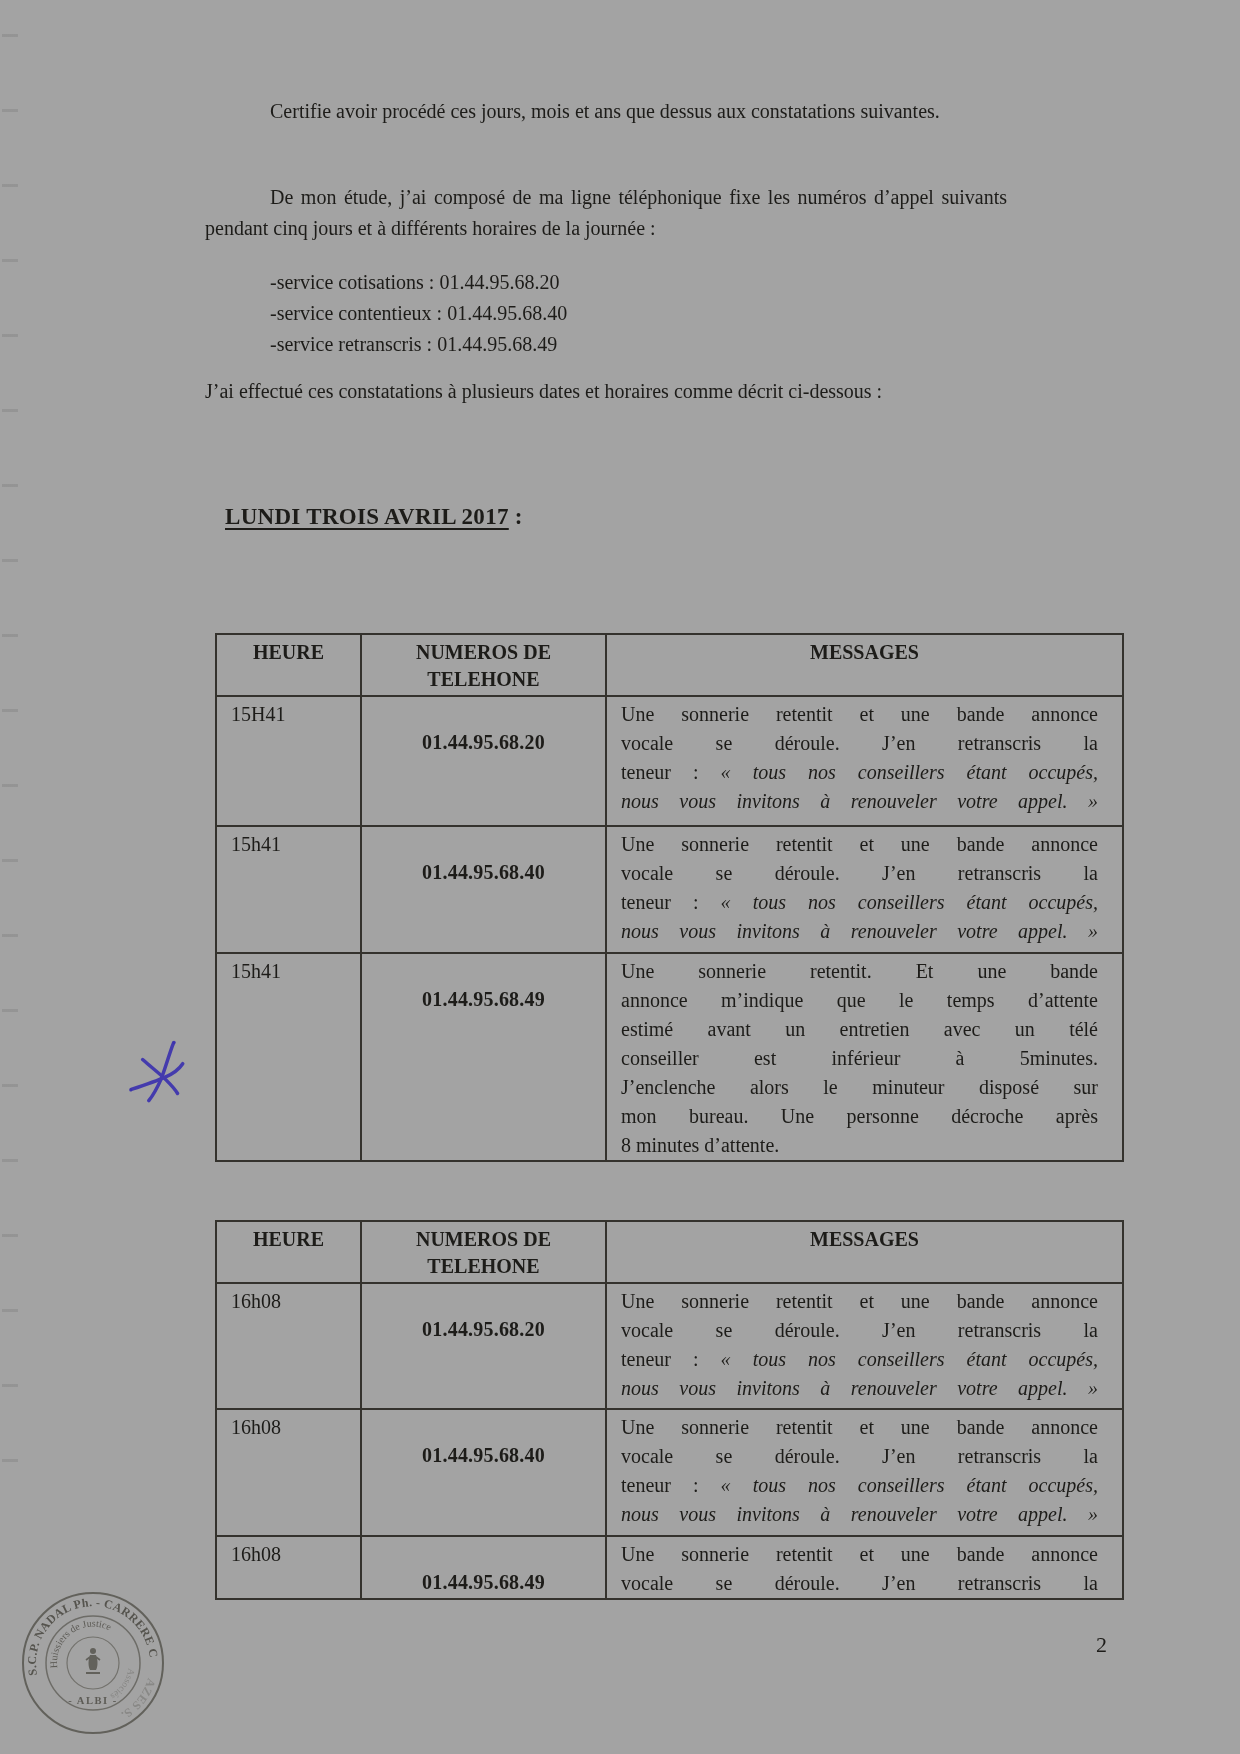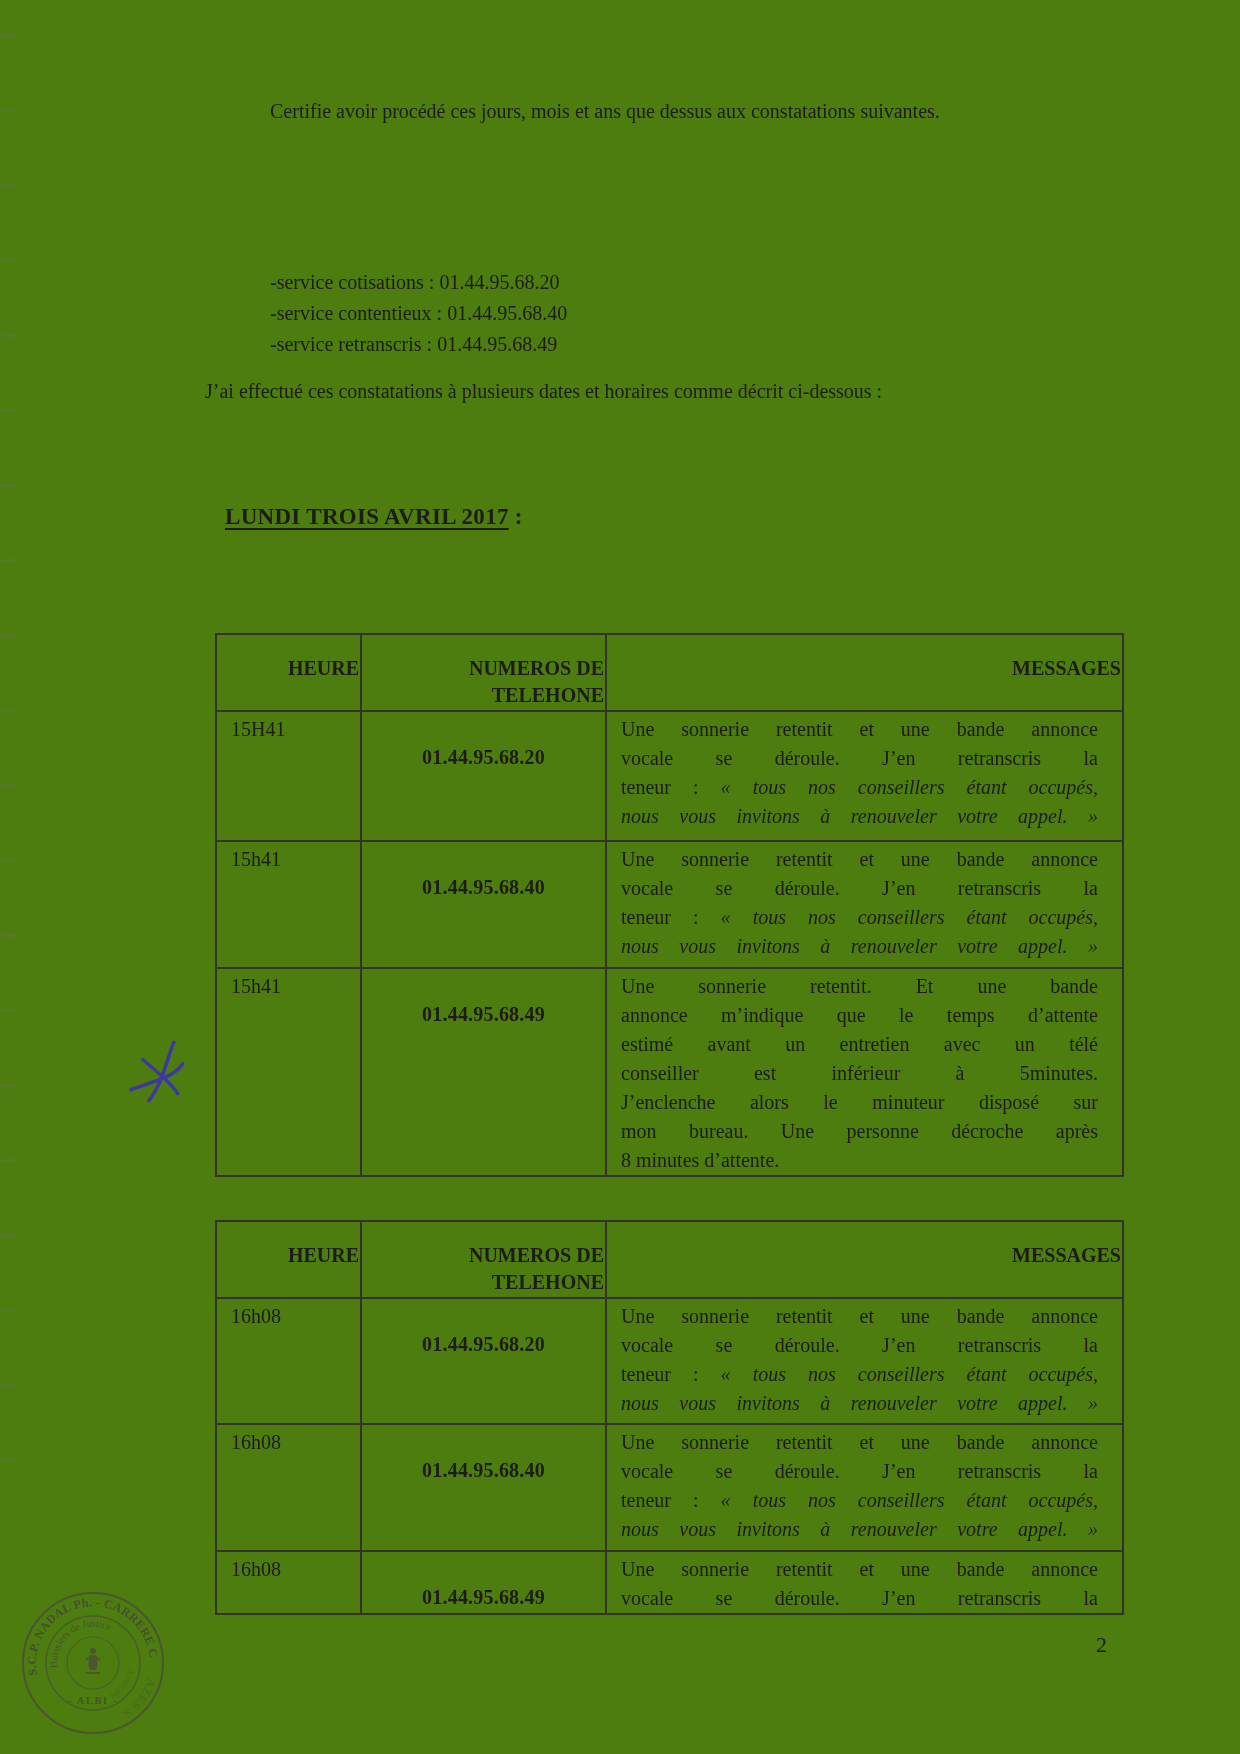--- a/index.html
+++ b/index.html
@@ -1,18 +1,18 @@
 <!DOCTYPE html>
 <html><head>
 <meta charset="utf-8">
 <style>
   html,body { margin:0; padding:0; background:#e6e4e0; }
   .page {
     position:relative; width:1240px; height:1754px; margin:0 auto;
-    background:#4d7c0f; overflow:hidden;
+    background:#a3a3a3; overflow:hidden;
     font-family:"Liberation Serif","DejaVu Serif",serif;
     color:#1d1c19;
   }
   
   .scan-marks {
     position:absolute; left:2px; top:34px; width:16px; height:1480px;
     background:repeating-linear-gradient(180deg,
       rgba(110,110,110,.28) 0 3px, transparent 3px 75px);
   }
   .para {
@@ -33,21 +33,21 @@
     text-decoration-thickness:2px; text-underline-offset:4px;
   }
   table.constat {
     position:absolute; left:215px; width:907px;
     border-collapse:collapse; table-layout:fixed;
   }
   table.constat td {
     border:2px solid #34322d; vertical-align:top;
     font-size:20px; overflow:hidden;
   }
-  .th { font-weight:bold; text-align:right; line-height:27px; padding-top:20px; }
+  .th { font-weight:bold; text-align:center; line-height:27px; padding-top:4px; }
   .heure { padding:6px 6px 17px 14px; }
   .phone { text-align:center; font-weight:bold; padding-top:34px; letter-spacing:.2px; }
   .msg {
     padding:3px 24px 0 14px; line-height:29px;
     text-align:justify; text-align-last:justify; white-space:pre-line;
   }
   .msg .tail { text-align:left; text-align-last:left; }
   .msg i { font-style:italic; }
   .pageno { position:absolute; left:1096px; top:1632px; font-size:22px; }
   .star-svg { position:absolute; left:126px; top:1040px; }
@@ -55,20 +55,21 @@
 </style>
 </head>
 <body>
 
 <div class="page">
 
   <div class="scan-marks"></div>
 
   <div class="para indent" style="top:96px">Certifie avoir procédé ces jours, mois et ans que dessus aux constatations suivantes.</div>
 
+  <div class="para indent" style="top:182px">De mon étude, j’ai composé de ma ligne téléphonique fixe les numéros d’appel suivants pendant cinq jours et à différents horaires de la journée :</div>
 
   <div class="services">
     <div>-service cotisations : 01.44.95.68.20</div>
     <div>-service contentieux : 01.44.95.68.40</div>
     <div>-service retranscris : 01.44.95.68.49</div>
   </div>
 
   <div class="para" style="top:376px">J’ai effectué ces constatations à plusieurs dates et horaires comme décrit ci-dessous :</div>
 
   <div class="heading">

